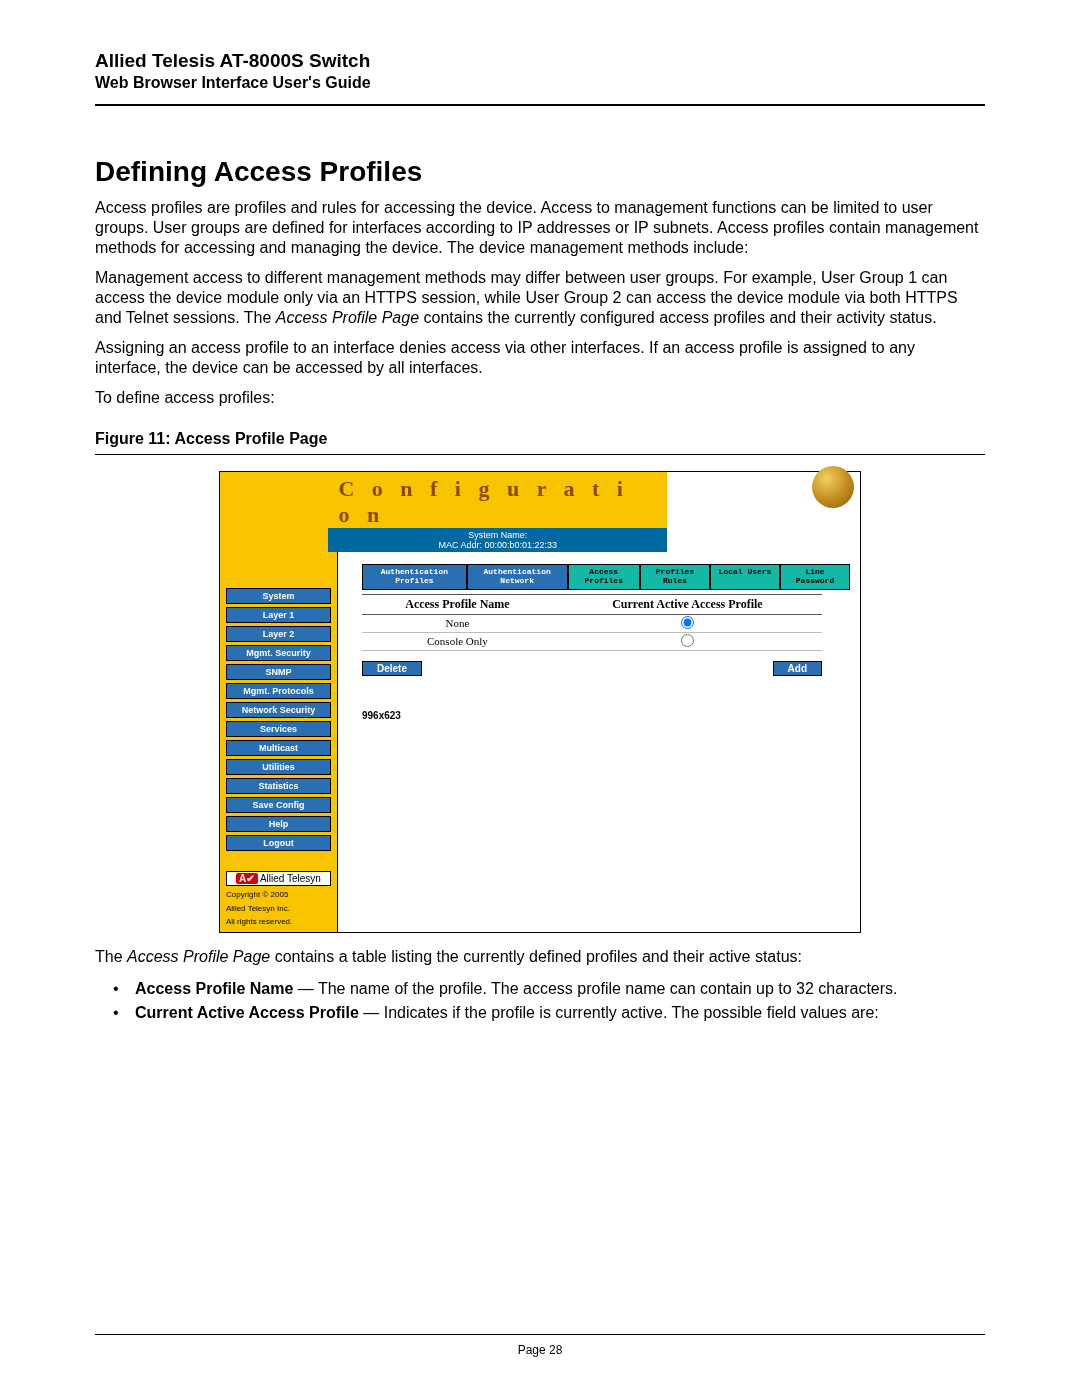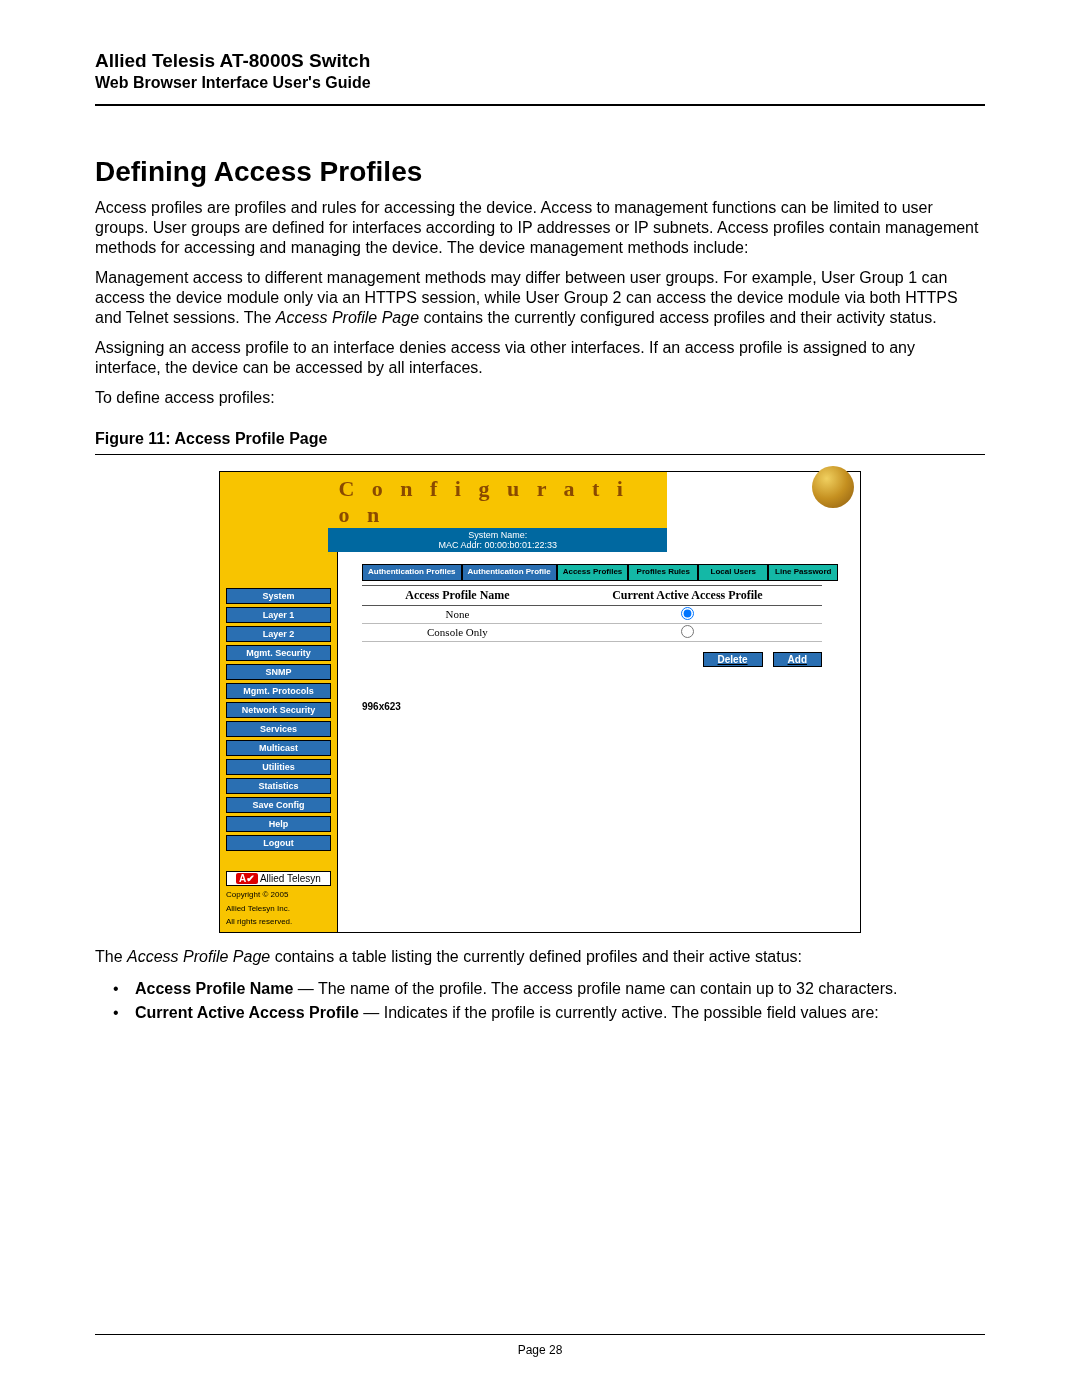--- a/index.html
+++ b/index.html
@@ -28,28 +28,28 @@
   .sys-row{background:#0068a0;color:#fff;font-size:9px;text-align:center;padding:2px 0;}
   .sys-row .sys-name{display:block;}
   .sys-row .mac{display:block;}
   .fig .body{display:flex;}
   .fig .side{width:118px;background:#f8c400;border-right:1px solid #000;padding:36px 6px 6px 6px;min-height:380px;box-sizing:border-box;display:flex;flex-direction:column;gap:3px;}
   .side-btn{background:#2a6fb2;color:#fff;border:1px solid #000;font-size:9px;font-weight:bold;text-align:center;padding:2px 2px;cursor:pointer;}
   .side-spacer{flex:1;}
   .brand-box{background:#fff;border:1px solid #000;font-size:10px;text-align:center;padding:1px 2px;white-space:nowrap;overflow:hidden;}
   .copy{font-size:8px;line-height:1.15;margin-top:1px;}
   .fig .main{flex:1;padding:6px 10px 10px 10px;}
-  .tabs{display:flex;gap:0;margin:6px 0 4px 14px;}
+  .tabs{display:flex;gap:0;margin:6px 0 4px 14px;font-family:Liberation Mono, monospace;}
   .tab{border:1px solid #000;font-size:8px;padding:3px 5px;text-align:center;line-height:1.1;min-width:58px;}
   .tab.blue{background:#2a6fb2;color:#fff;font-weight:bold;}
   .tab.cream{background:#14b8a6;color:#000;font-weight:bold;}
   .tbl{width:460px;margin:2px 0 0 14px;border-collapse:collapse;}
   .tbl th{font-family:'Times New Roman',serif;font-size:12px;font-weight:bold;border-bottom:1px solid #555;border-top:1px solid #555;padding:2px 4px;}
   .tbl td{font-family:'Times New Roman',serif;font-size:11px;text-align:center;border-bottom:1px solid #bbb;padding:1px 4px;}
-  .actbtns{display:flex;gap:10px;justify-content:flex-end;margin:10px 0 0 14px;width:460px;text-decoration:underline;}
+  .actbtns{display:flex;gap:10px;justify-content:space-between;margin:10px 0 0 14px;width:460px;}
   .act{background:#2a6fb2;color:#fff;border:1px solid #000;font-size:10px;font-weight:bold;padding:1px 14px;cursor:pointer;}
   .dim{font-size:10px;font-weight:bold;text-align:left;margin-top:34px;width:460px;margin-left:14px;}
 
   .footer-rule{border-top:1px solid #000;position:absolute;bottom:62px;left:95px;right:95px;}
   .page-num{position:absolute;bottom:40px;width:100%;left:0;text-align:center;font-size:12px;}
   .italic{font-style:italic;}
   .bold{font-weight:bold;}
   input[type=radio]{margin:0;}
 </style>
 </head>
@@ -111,21 +111,21 @@
           <span>Allied Telesyn</span>
         </div>
         <div class="copy">Copyright © 2005</div>
         <div class="copy">Allied Telesyn Inc.</div>
         <div class="copy">All rights reserved.</div>
       </div>
 
       <div class="main">
         <div class="tabs">
           <div class="tab blue">Authentication Profiles</div>
-          <div class="tab blue">Authentication Profile</div>
+          <div class="tab blue">Authentication Network</div>
           <div class="tab cream">Access Profiles</div>
           <div class="tab cream">Profiles Rules</div>
           <div class="tab cream">Local Users</div>
           <div class="tab cream">Line Password</div>
         </div>
 
         <table class="tbl">
           <tbody>
               <tr>
             <th>Access Profile Name</th>

